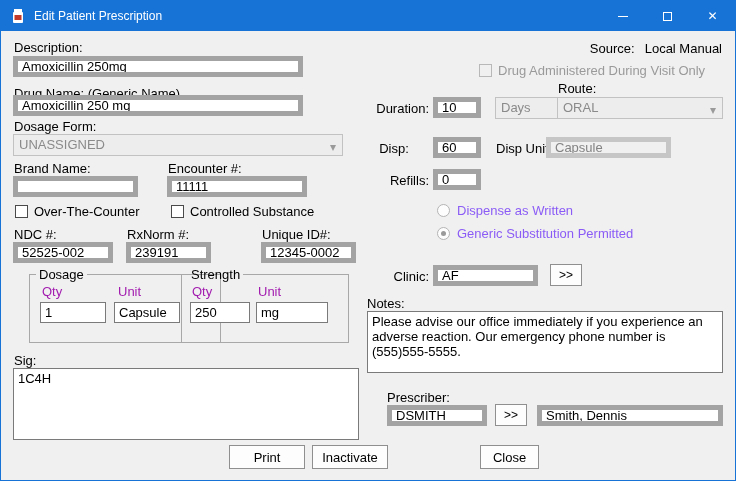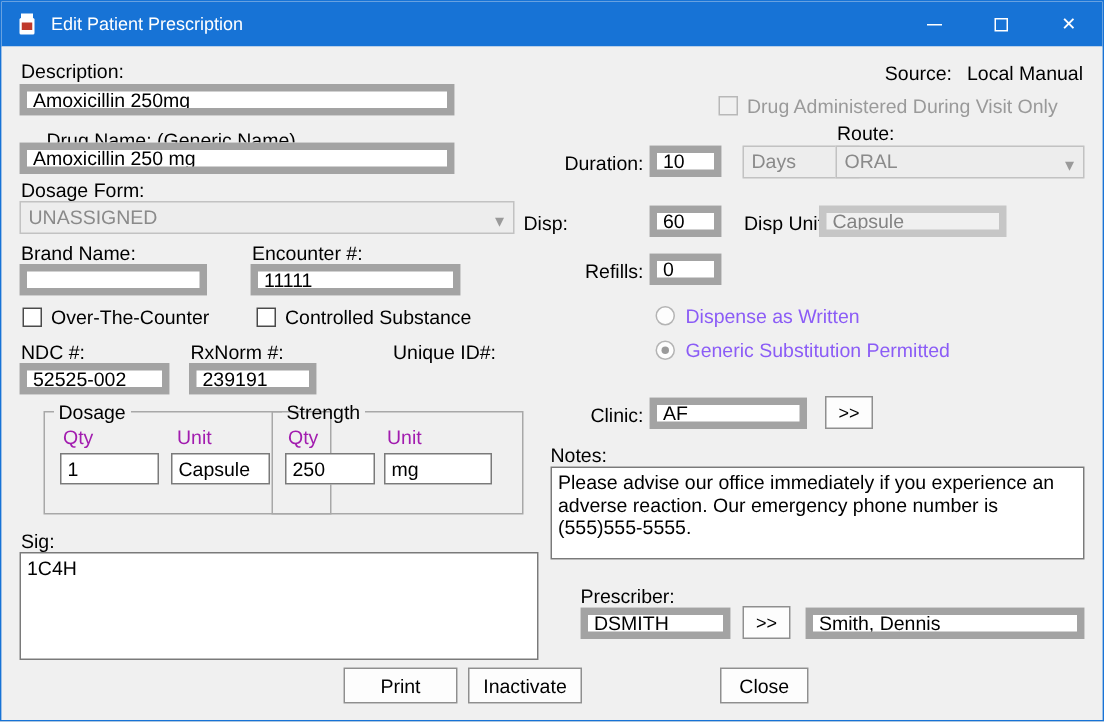--- a/index.html
+++ b/index.html
@@ -84,21 +84,21 @@
           <span class="close-glyph">✕</span>
         </div>
     </div>
   </div>
 
   <div class="body">
 
     <span class="lbl" style="left:13px; top:9px;">Description:</span>
     <input class="tb" style="left: 12px; top: 25px; width: 290px;" value="Amoxicillin 250mg">
 
-    <span class="lbl" style="left:13px; top:55px;margin-left:17px;">Drug Name: (Generic Name)</span>
+    <span class="lbl" style="left:13px; top:55px;">Drug Name: (Generic Name)</span>
     <input class="tb" style="left: 12px; top: 64px; width: 290px;" value="Amoxicillin 250 mg">
 
     <span class="lbl" style="left:13px; top:88px;">Dosage Form:</span>
     <div class="combo" style="left:12px; top:103px; width:330px;">
       <span>UNASSIGNED</span>
       <span class="arrow">▾</span>
     </div>
 
     <span class="lbl" style="left:13px; top:130px;">Brand Name:</span>
     <span class="lbl" style="left:167px; top:130px;">Encounter #:</span>
@@ -112,20 +112,21 @@
     <div class="check" style="left:170px; top:173px;">
       <span class="box"></span>
       <span>Controlled Substance</span>
     </div>
 
     <span class="lbl" style="left:13px; top:196px;">NDC #:</span>
     <span class="lbl" style="left:126px; top:196px;">RxNorm #:</span>
     <span class="lbl" style="left:261px; top:196px;">Unique ID#:</span>
     <input class="tb" style="left: 12px; top: 211px; width: 100px;" value="52525-002">
     <input class="tb" style="left: 125px; top: 211px; width: 85px;" value="239191">
+    <input class="tb" style="left: 260px; top: 211px; width: 95px;" value="12345-0002">
 
     <fieldset class="groupbox" style="left:28px; top:236px; width:192px; height:76px;">
       <legend>Dosage</legend>
       <div class="inner">
         <span class="glbl" style="left:12px; top:2px;">Qty</span>
         <span class="glbl" style="left:88px; top:2px;">Unit</span>
         <input class="gtb" style="left: 10px; top: 20px; width: 66px;" value="1">
         <input class="gtb" style="left: 84px; top: 20px; width: 66px;" value="Capsule">
       </div>
     </fieldset>
@@ -158,21 +159,21 @@
     <div class="combo" style="left:494px; top:66px; width:78px;">
       <span>Days</span>
       <span class="arrow">▾</span>
     </div>
     <span class="lbl" style="left:557px; top:50px;">Route:</span>
     <div class="combo" style="left:556px; top:66px; width:166px;">
       <span>ORAL</span>
       <span class="arrow">▾</span>
     </div>
 
-    <span class="lbl" style="left:348px; top:110px; width:62px; text-align:left;">Disp:</span>
+    <span class="lbl" style="left:362px; top:110px; width:62px; text-align:center;">Disp:</span>
     <input class="tb" style="left: 432px; top: 106px; width: 48px;" value="60">
     <span class="lbl" style="left:495px; top:110px;">Disp Unit</span>
     <input class="tb dis" style="left: 545px; top: 106px; width: 125px;" value="Capsule">
 
     <span class="lbl" style="left:366px; top:142px; width:62px; text-align:right;">Refills:</span>
     <input class="tb" style="left: 432px; top: 138px; width: 48px;" value="0">
 
     <div class="radio dis" style="left:436px; top:172px;">
       <span class="circle"></span>
       <span>Dispense as Written</span>

